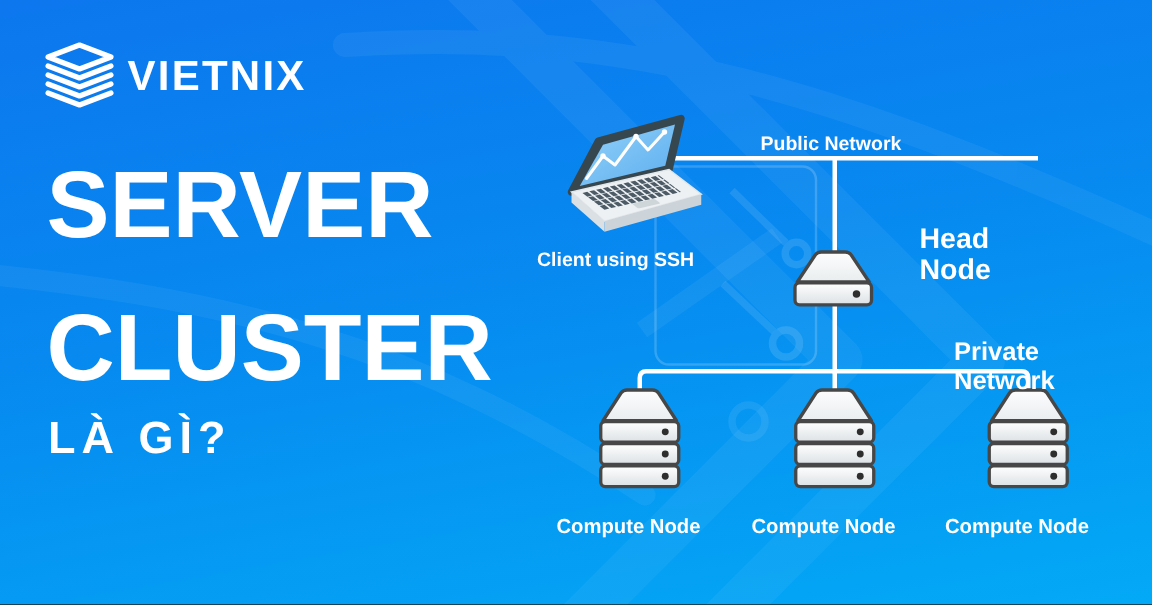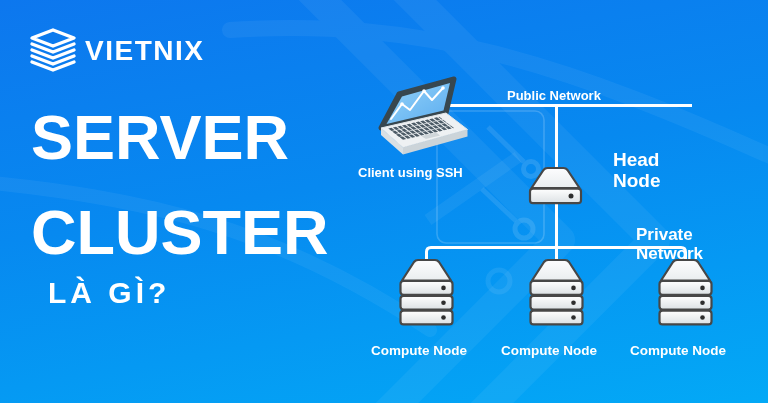--- a/index.html
+++ b/index.html
@@ -11,21 +11,21 @@
   }
   svg{display:block;}
   .bg-svg,.diagram-svg{position:absolute;left:0;top:0;}
   
   .logo{position:absolute;left:28px;top:27px;display:flex;align-items:center;gap:7px;}
   .logo .brand-text{color:#fff;font-weight:bold;font-size:28px;letter-spacing:1.5px;}
   
   .title-line{position:absolute;left:31px;color:#fff;font-weight:bold;font-size:63px;line-height:1;letter-spacing:0;}
   .title-line.l1{top:106px;}
   .title-line.l2{top:201px;}
-  .subtitle{position:absolute;left:48px;top:278px;color:#fff;font-weight:bold;font-size:30px;letter-spacing:4px;line-height:1;}
+  .subtitle{position:absolute;left:32px;top:278px;color:#fff;font-weight:bold;font-size:30px;letter-spacing:4px;line-height:1;}
   
   .lbl{position:absolute;color:#fff;font-weight:bold;text-align:left;line-height:1.1;}
   .lbl-client{left:358px;top:166px;width:112px;font-size:13px;}
   .lbl-public{left:507px;top:89px;width:100px;font-size:13px;}
   .lbl-head{left:565px;top:150px;width:90px;font-size:19px;text-align:left;margin-left:48px;}
   .lbl-private{left:636px;top:226px;width:100px;font-size:17px;}
   .lbl-compute{top:344px;width:111px;font-size:13.5px;}
   .lbl-compute.n1{left:371px;}
   .lbl-compute.n2{left:501px;}
   .lbl-compute.n3{left:630px;}

